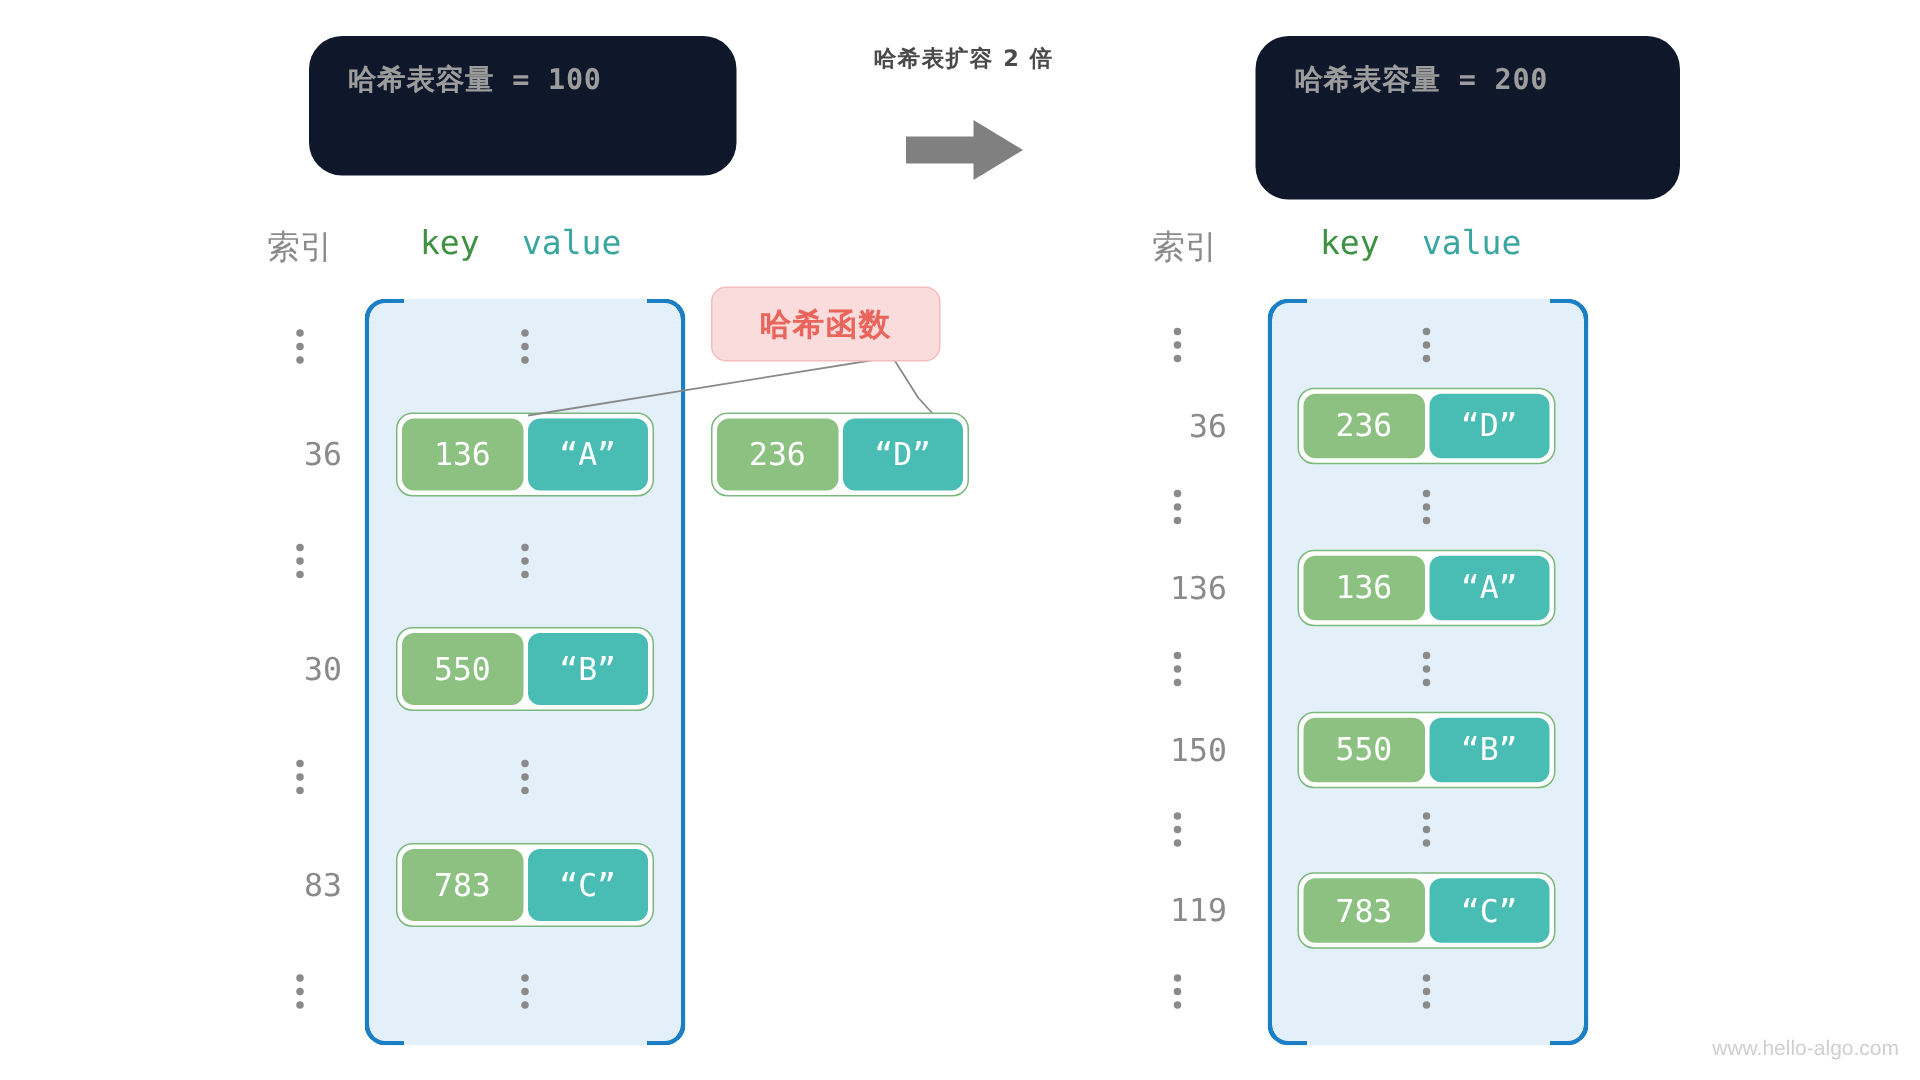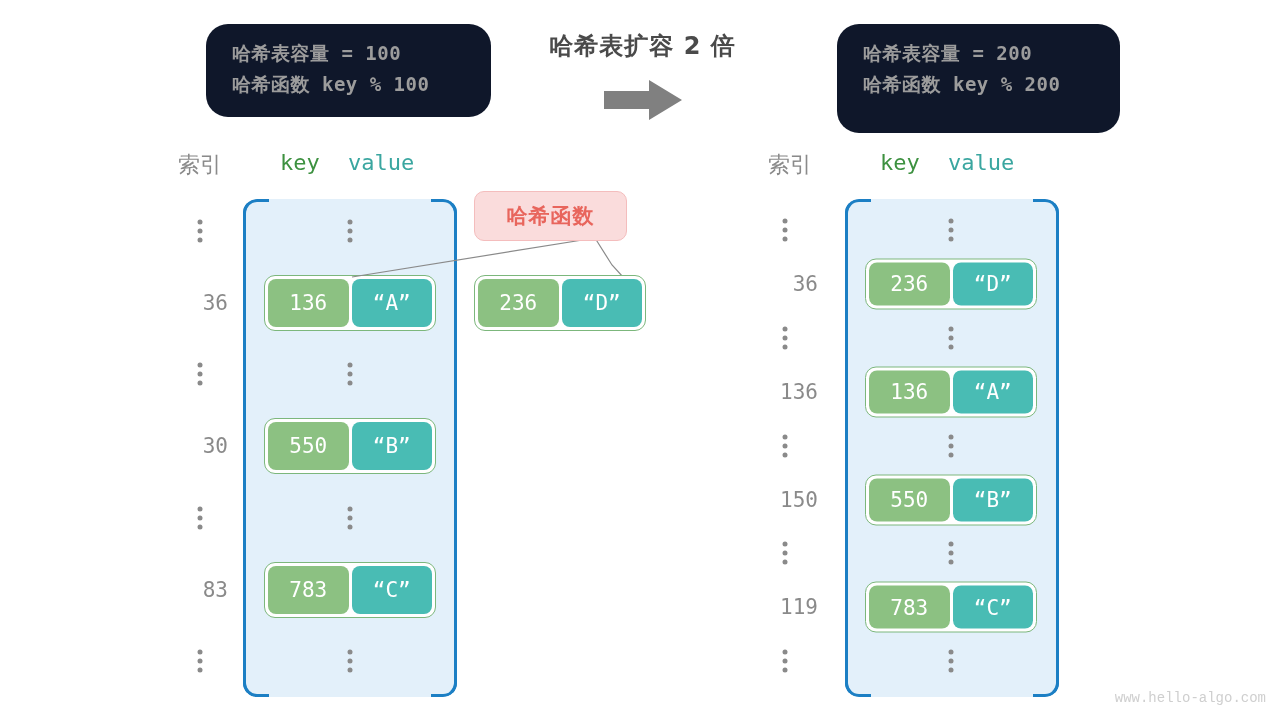--- a/index.html
+++ b/index.html
@@ -37,21 +37,21 @@
   #info-left  { left: 206px; top: 24px;  width: 285px; height: 93px; }
   #info-right { left: 837px; top: 24px;  width: 283px; height: 109px; }
 
   
   #center-title {
     position: absolute;
     left: 540px;
     top: 30px;
     width: 205px;
     text-align: center;
-    font-size: 24px;
+    font-size: 15px;
     font-weight: bold;
     color: #4a4a4a;
     letter-spacing: 1px;
     white-space: pre;
   }
   #arrow-icon {
     position: absolute;
     left: 604px;
     top: 78px;
     width: 78px;
@@ -184,42 +184,40 @@
     width: 1280px;
     height: 720px;
     pointer-events: none;
   }
 
   
   #watermark {
     position: absolute;
     right: 14px;
     bottom: 14px;
-    font-family: Liberation Mono, monospace;
+    font-family: Liberation Sans, sans-serif;
     font-size: 14px;
     color: #cfcfcf;
     white-space: pre;
   }
 </style>
 </head>
 <body>
 
 <div class="info-box" id="info-left">
   <div class="info-line">哈希表容量 = 100</div>
-  <div class="info-line">哈希函数 key % 100</div>
 </div>
 
 <div id="center-title">哈希表扩容 2 倍</div>
 <svg id="arrow-icon" viewBox="0 0 78 44">
   <path d="M0 13 L45 13 L45 2 L78 22 L45 42 L45 31 L0 31 Z" fill="#808080"></path>
 </svg>
 
 <div class="info-box" id="info-right">
   <div class="info-line">哈希表容量 = 200</div>
-  <div class="info-line">哈希函数 key % 200</div>
 </div>
 
 <div class="col-head head-index" style="left:172px; top:150px; width:56px; text-align:center;">索引</div>
 <div class="col-head head-key" style="left:280px; top:150px;">key</div>
 <div class="col-head head-value" style="left:348px; top:150px;">value</div>
 
 <div class="col-head head-index" style="left:762px; top:150px; width:56px; text-align:center;">索引</div>
 <div class="col-head head-key" style="left:880px; top:150px;">key</div>
 <div class="col-head head-value" style="left:948px; top:150px;">value</div>
 

